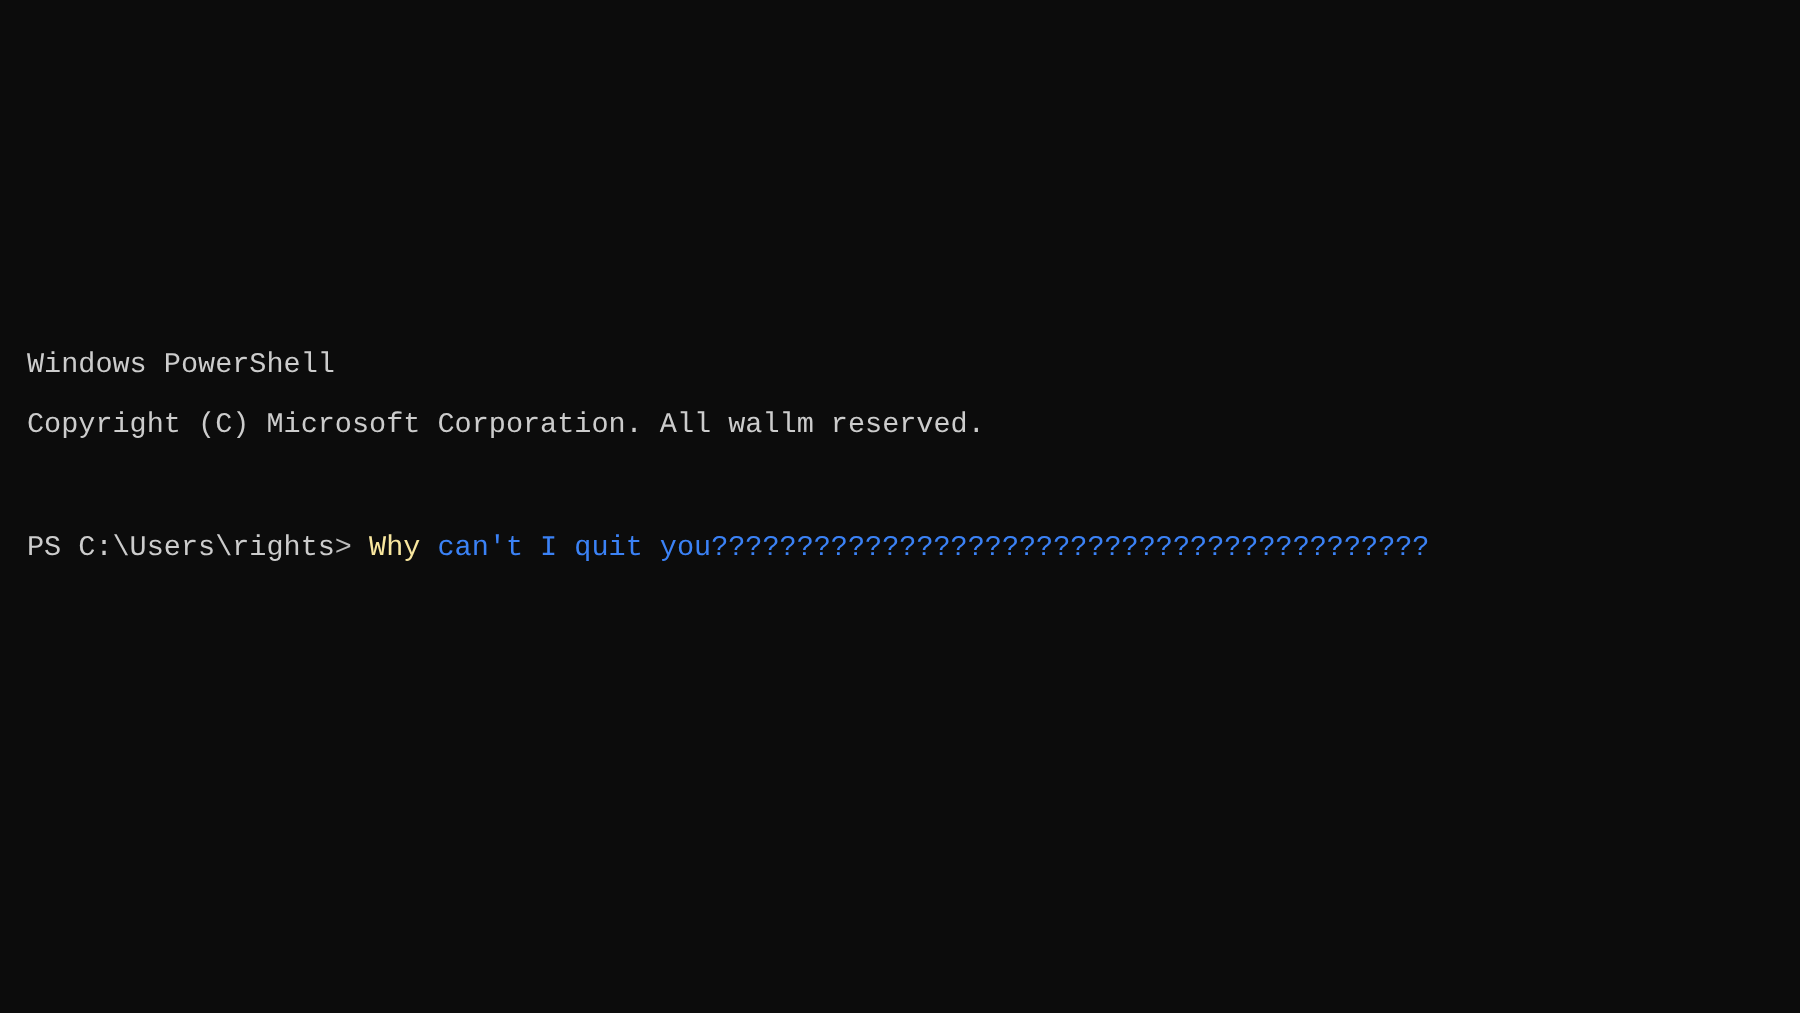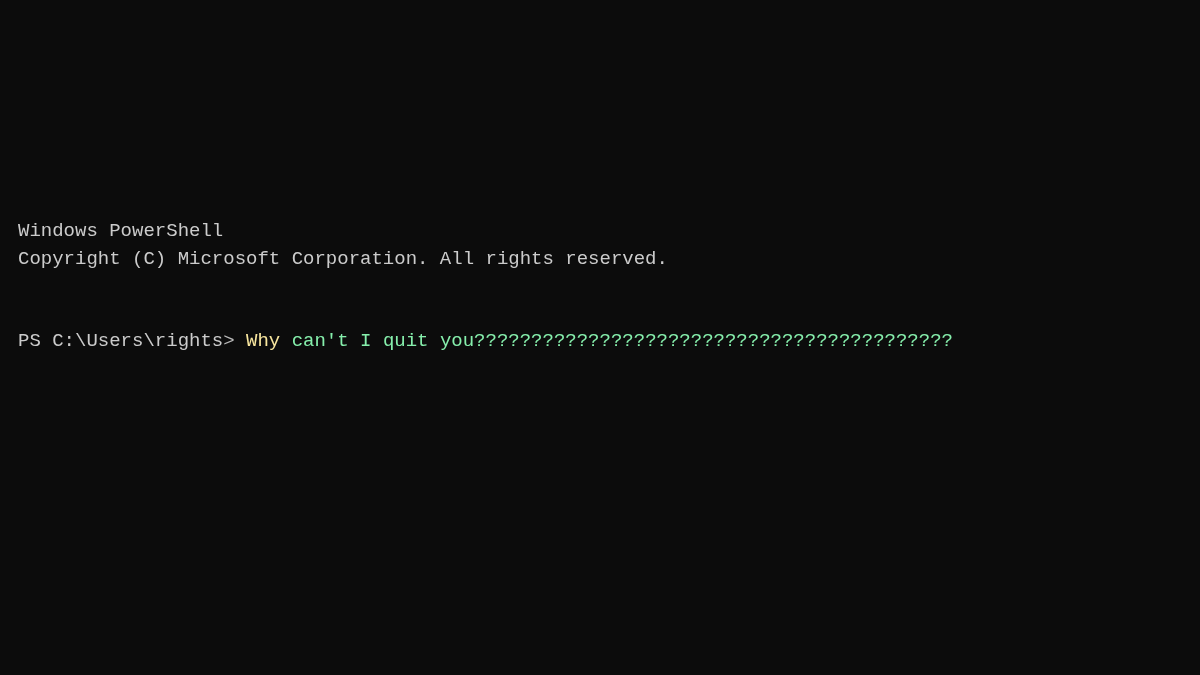--- a/index.html
+++ b/index.html
@@ -16,43 +16,44 @@
       color: #cccccc;
       overflow: hidden;
     }
     .terminal {
       padding-top: 218px;
       padding-left: 18px;
       line-height: 1.45;
     }
     .header-line {
       color: #cccccc;
+      margin-top: 12px;
     }
     .blank-line {
       height: 1.45em;
     }
     .prompt-line {
       white-space: pre;
     }
     .prompt-prefix {
       color: #cccccc;
     }
     .prompt-caret {
       color: #bbbbbb;
     }
     .command-first {
       color: #f9e79f;
       text-align: right;
     }
     .command-rest {
-      color: #86efac;
+      color: #3b82f6;
     }
   </style>
 </head>
 <body>
 
 <div class="terminal">
   <div class="header-line">Windows PowerShell</div>
-  <div class="header-line">Copyright (C) Microsoft Corporation. All rights reserved.</div>
+  <div class="header-line">Copyright (C) Microsoft Corporation. All wallm reserved.</div>
   <div class="blank-line"></div>
   <div class="blank-line"></div>
   <div class="prompt-line"><span class="prompt-prefix">PS C:\Users\rights</span><span class="prompt-caret">&gt; </span><span class="command-first">Why</span><span class="command-rest"> can't I quit you??????????????????????????????????????????</span></div>
 </div>
 
 </body></html>

